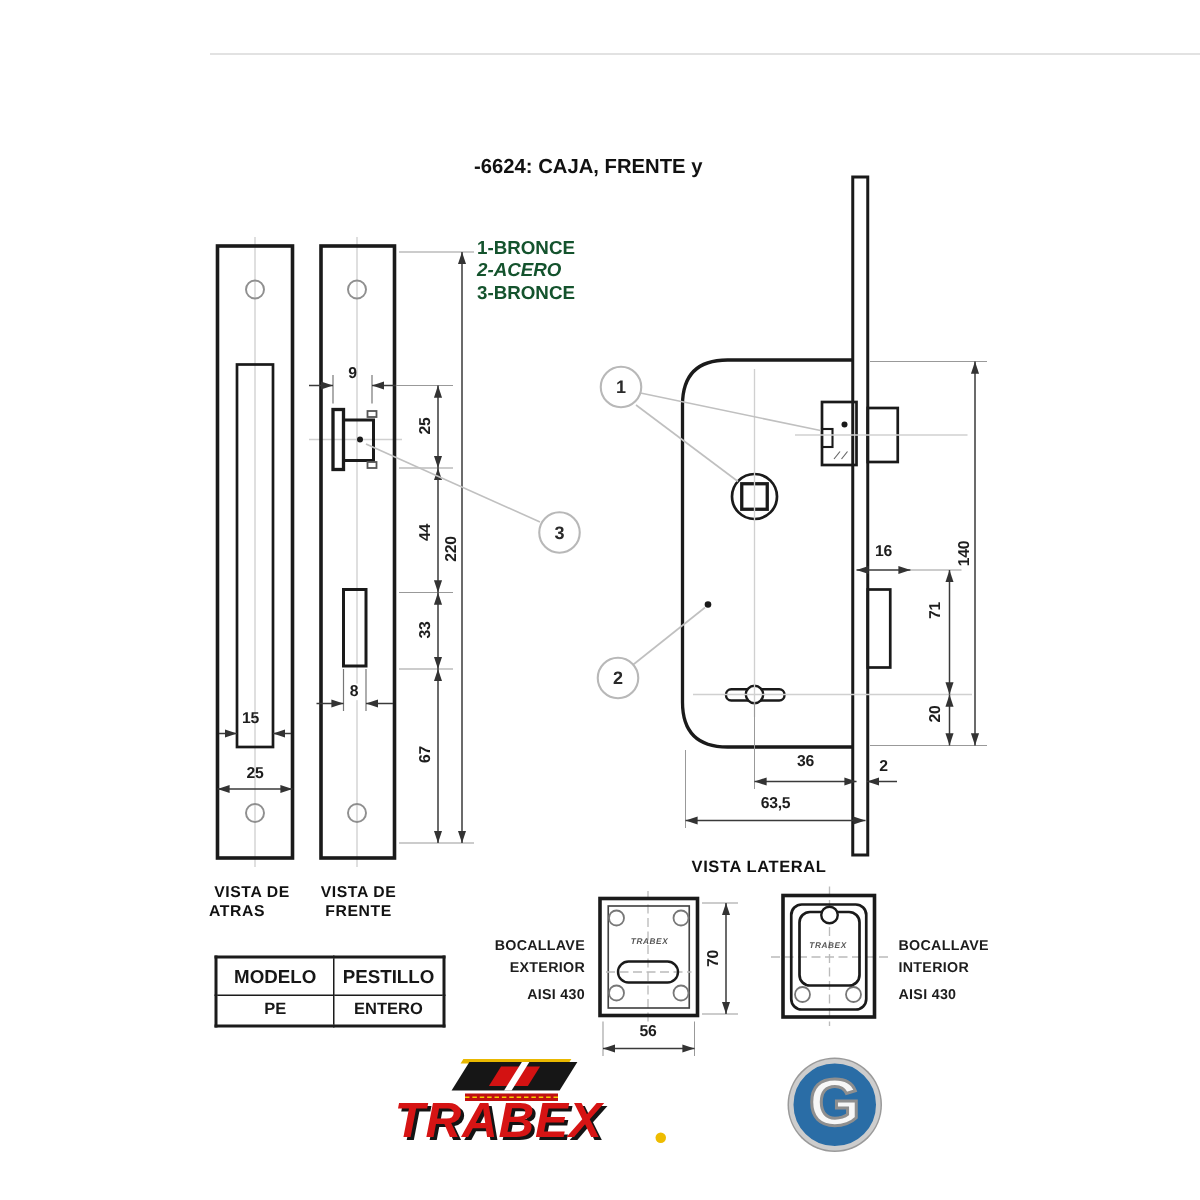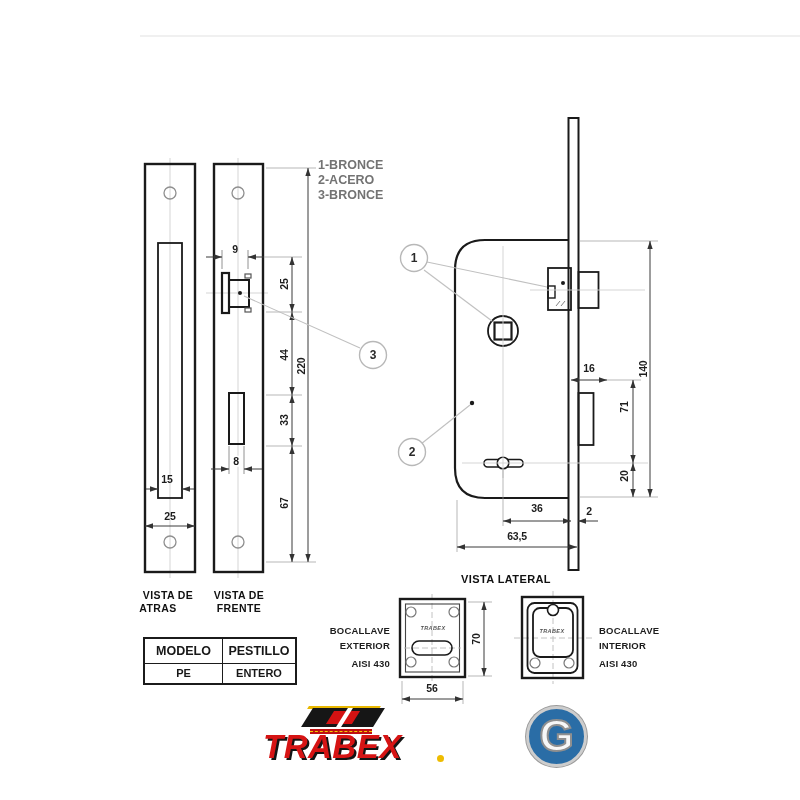--- a/index.html
+++ b/index.html
@@ -1,20 +1,20 @@
 <!DOCTYPE html>
 <html><head>
 <meta charset="utf-8">
 <style>
   html,body{margin:0;padding:0;background:#fff;}
   #page{position:relative;width:800px;height:800px;background:#fff;overflow:hidden;
         font-family:"Liberation Sans",sans-serif;}
   #page svg{position:absolute;left:0;top:0;}
   .title-line{position:absolute;font:700 13.5px/1.25 "Liberation Sans",sans-serif;color:#111;white-space:nowrap;}
-  .mat-line{position:absolute;font:700 12.5px/1 "Liberation Sans",sans-serif;color:#737373;white-space:nowrap;}
+  .mat-line{position:absolute;font:700 12.5px/1 "Liberation Sans",sans-serif;color:#14532d;white-space:nowrap;}
   .dim{position:absolute;font:700 10.5px/1 "Liberation Sans",sans-serif;color:#1d1d1d;
        transform:translate(-50%,-50%);white-space:nowrap;letter-spacing:-.2px;}
   .vdim{transform:translate(-50%,-50%) rotate(-90deg);}
   .dim.padbg{background:#fff;padding:0 2px;}
   .vlabel{position:absolute;font:700 10.5px/1 "Liberation Sans",sans-serif;color:#111;
           transform:translate(-50%,-50%);letter-spacing:.4px;white-space:nowrap;}
   .callout-num{position:absolute;font:700 12px/1 "Liberation Sans",sans-serif;color:#2a2a2a;
           transform:translate(-50%,-50%);}
   .esc-label{position:absolute;font:700 9.5px/15px "Liberation Sans",sans-serif;color:#1c1c1c;letter-spacing:.2px;}
   .esc-label span{display:block;}
@@ -204,23 +204,24 @@
       <line x1="514" y1="638" x2="592" y2="638" stroke="#bbb" stroke-width="0.9" stroke-dasharray="6 3"></line>
       <circle cx="535" cy="663" r="5" stroke="#777" stroke-width="1.2"></circle>
       <circle cx="569" cy="663" r="5" stroke="#777" stroke-width="1.2"></circle>
       <rect x="522" y="597" width="61" height="81" stroke-width="2.4"></rect>
       <rect x="527.5" y="603" width="50" height="70" rx="7" stroke-width="1.8"></rect>
       <rect x="533" y="608" width="40" height="49" rx="7" stroke-width="1.8"></rect>
       <circle cx="553" cy="610" r="5.5" fill="#fff" stroke-width="1.6"></circle>
     </g>
   </svg>
 
+  <div class="title-line" style="left:316px;top:103px;">-6624: CAJA, FRENTE y</div>
 
   <div class="mat-line" style="left:318px;top:159px;">1-BRONCE</div>
-  <div class="mat-line" style="left:318px;top:174px;">2-ACERO</div>
+  <div class="mat-line" style="left:318px;top:174px;font-style:italic;">2-ACERO</div>
   <div class="mat-line" style="left:318px;top:189px;">3-BRONCE</div>
 
   <span class="dim" style="left:167px;top:479px;">15</span>
   <span class="dim" style="left:170px;top:516px;">25</span>
 
   <span class="dim" style="left:235px;top:249px;">9</span>
   <span class="dim padbg" style="left:236px;top:461px;">8</span>
   <span class="dim vdim" style="left:284px;top:284px;">25</span>
   <span class="dim vdim" style="left:284px;top:355px;">44</span>
   <span class="dim vdim" style="left:301px;top:366px;">220</span>

